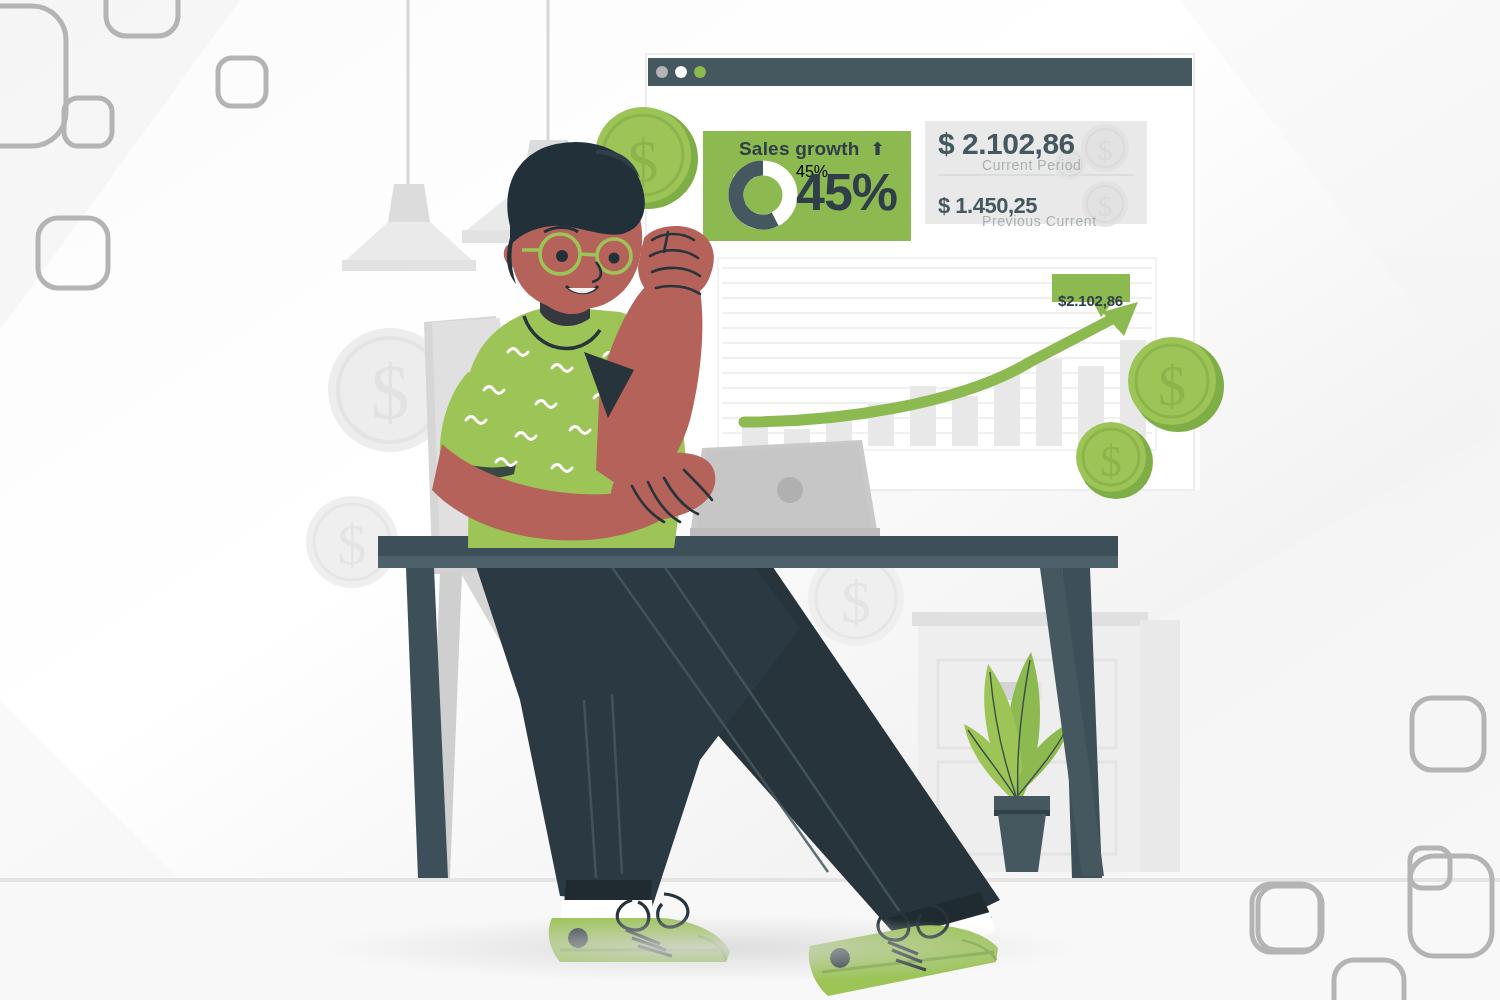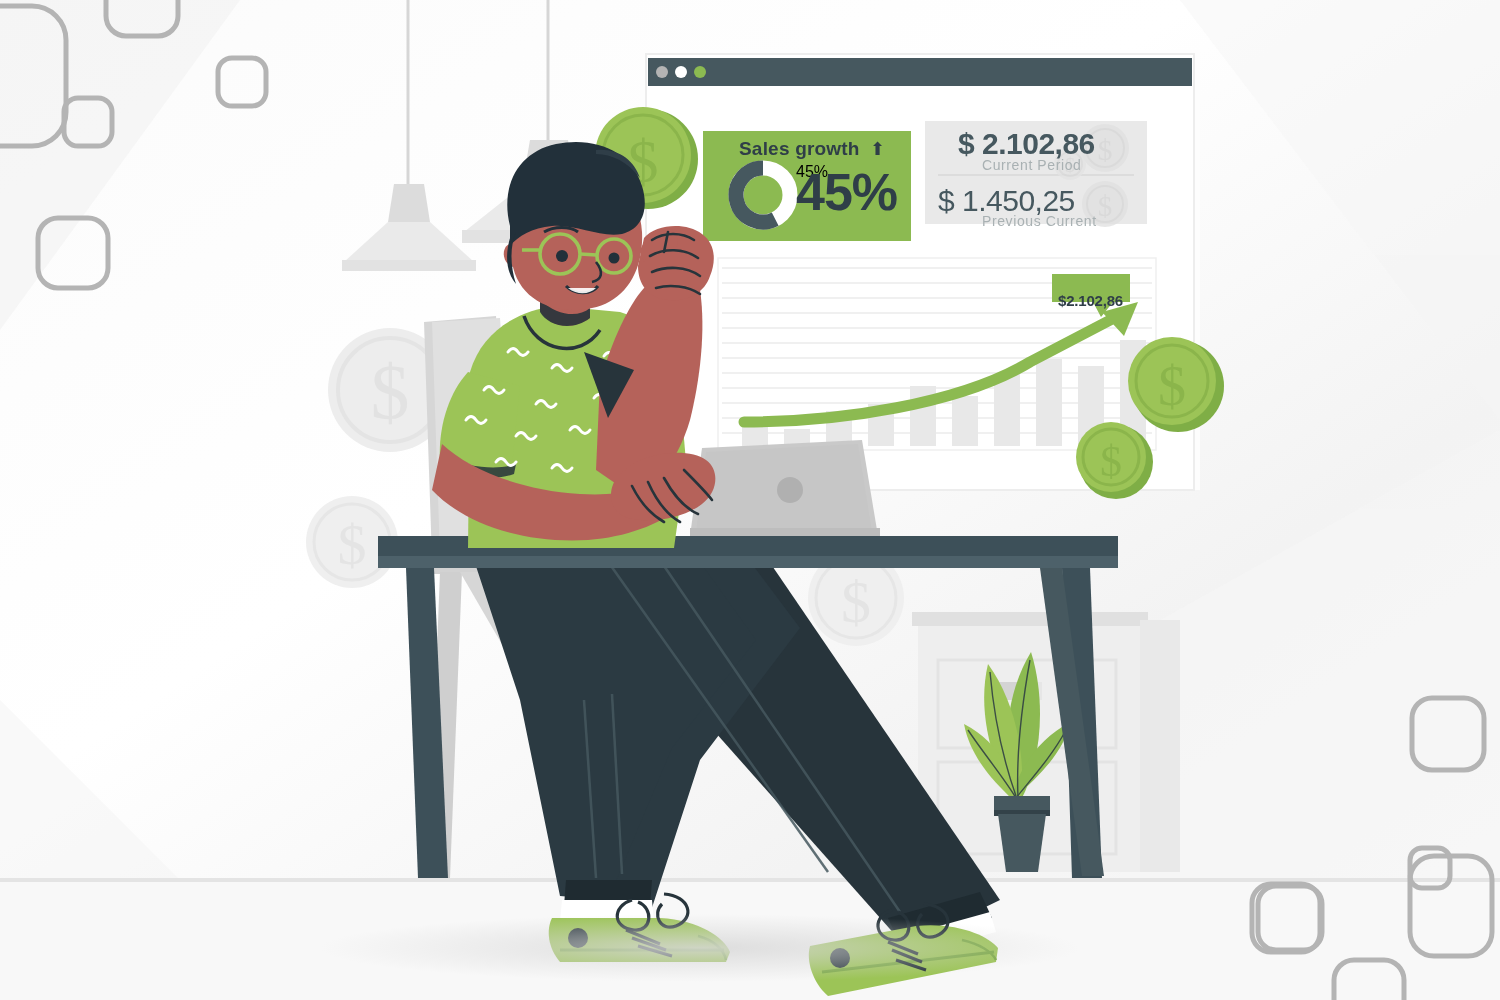--- a/index.html
+++ b/index.html
@@ -397,26 +397,26 @@
 
   <div class="abs" style="left:723px;top:138px;width:180px;margin-left:16px;">
     <span style="font-size:19px;font-weight:600;color:#2f3e48;letter-spacing:.2px;
                  font-family:'Liberation Sans',sans-serif;">Sales growth</span>
     <span style="font-size:18px;color:#2f3e48;margin-left:6px;">⬆</span>
   </div>
   <div class="abs" style="left:796px;top:163px;" style1="">45%</div>
   <div class="abs" style="left:796px;top:162px;font-size:52px;font-weight:700;color:#2f3e48;
               font-family:'Liberation Sans',sans-serif;letter-spacing:-1px;">45%</div>
 
-  <div class="abs" style="left:958px;top:127px;font-size:30px;font-weight:700;color:#46585f;
+  <div class="abs" style="left:938px;top:127px;font-size:30px;font-weight:700;color:#46585f;
               font-family:'Liberation Sans',sans-serif;letter-spacing:-.5px;">$ 2.102,86</div>
   <div class="abs" style="left:982px;top:157px;font-size:14px;color:#a9b1b3;letter-spacing:.6px;
               font-family:'Liberation Sans',sans-serif;">Current Period</div>
 
-  <div class="abs" style="left:938px;top:184px;font-size:30px;font-weight:400;color:#46585f;
+  <div class="abs" style="left:938px;top:193px;font-size:22px;font-weight:700;color:#46585f;
               font-family:'Liberation Sans',sans-serif;letter-spacing:-.5px;">$ 1.450,25</div>
   <div class="abs" style="left:982px;top:213px;font-size:14px;color:#a9b1b3;letter-spacing:.6px;
               font-family:'Liberation Sans',sans-serif;">Previous Current</div>
 
   <div class="abs" style="left:1058px;top:280px;font-size:15px;font-weight:700;color:#2f3e48;
               font-family:'Liberation Sans',sans-serif;letter-spacing:-.2px;margin-top:12px;">$2.102,86</div>
 
 </div>
 
 </body></html>

